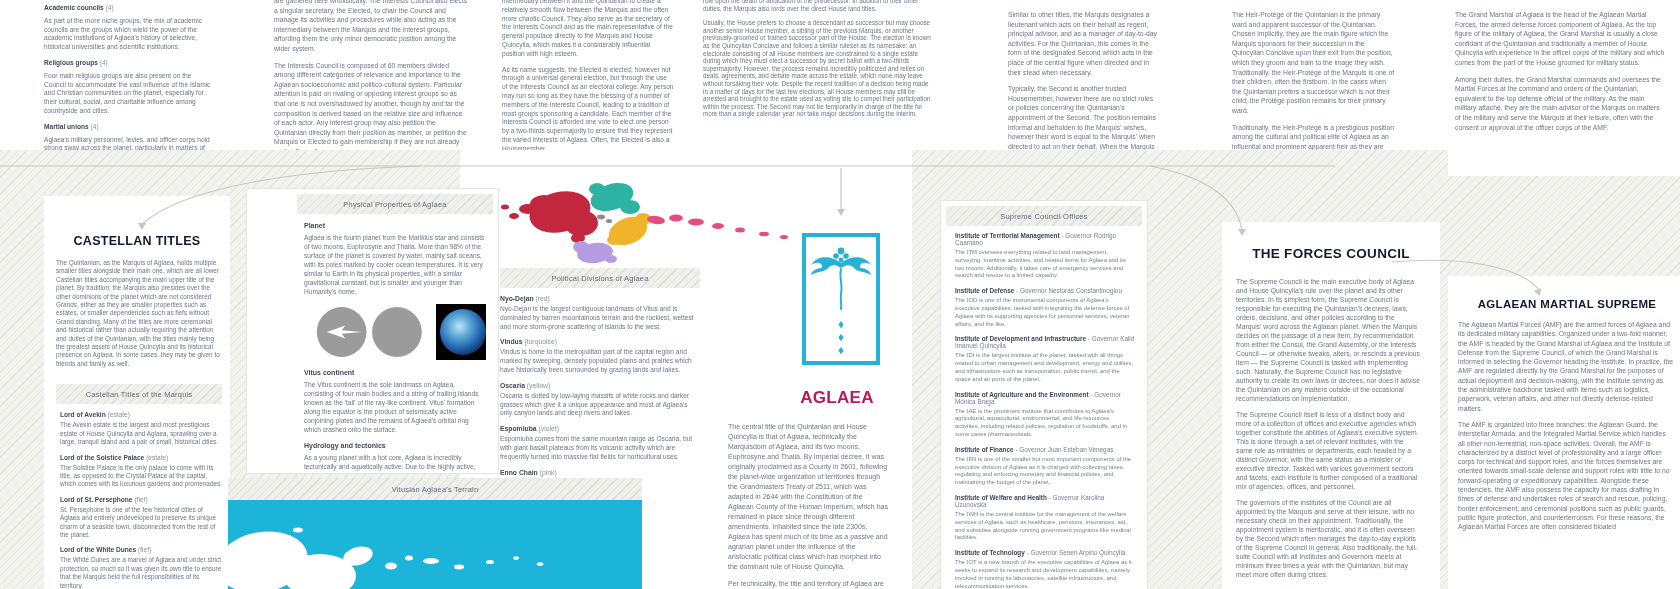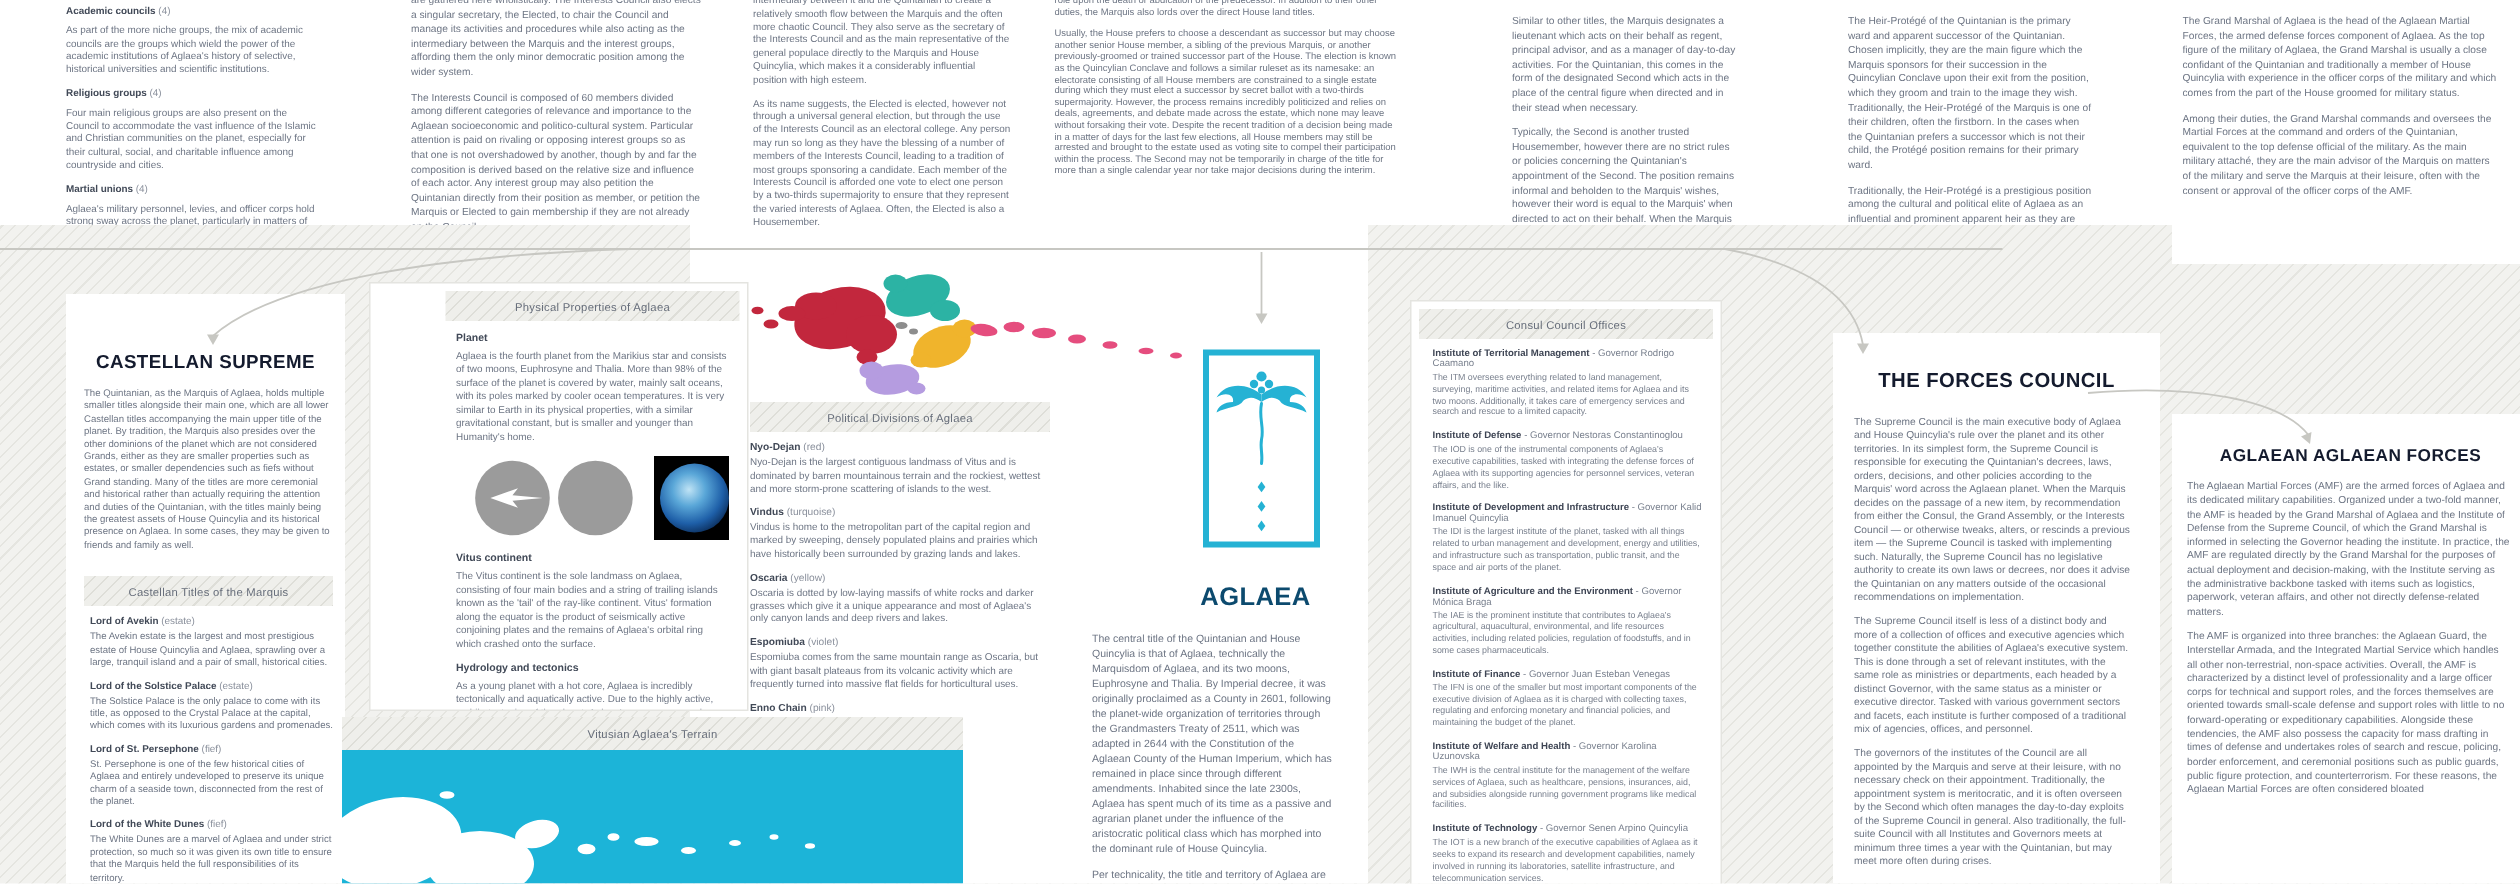--- a/index.html
+++ b/index.html
@@ -30,21 +30,21 @@
   .sub-h{font-size:7px;font-weight:bold;color:#414957;margin:8px 0 4px 0;}
   .pol-body{font-size:6.6px;line-height:8.8px;}
   .pol-name{font-size:6.8px;font-weight:bold;color:#414957;margin:7px 0 3px 0;}
   .pol-name .clr{font-weight:normal;color:#8a909c;}
   .ctr-body{font-size:7px;line-height:10px;}
   .inst-h{font-size:6.4px;font-weight:bold;color:#3e4554;margin:6px 0 3px 0;}
   .inst-h .gov{font-weight:normal;color:#79808e;}
   .inst-d{font-size:5.9px;line-height:7.8px;color:#79808e;}
   .sup-body{font-size:6.8px;line-height:9px;}
   .amf-body{font-size:6.8px;line-height:9.3px;}
-  .cyan{color:#0c4a6e;}
+  .cyan{color:#be185d;}
   .clip{overflow:hidden;}
   svg{display:block;}
 </style>
 </head>
 <body>
 
 <div class="canvas">
 
   <div class="panel" style="left:0;top:0;width:1680px;height:150px;"></div>
   <div class="panel" style="left:1448px;top:150px;width:232px;height:26px;"></div>
@@ -150,21 +150,21 @@
 
     <div class="abs bigtitle cyan" style="left:292px;top:238px;width:170px;text-align:center;font-size:17px;">AGLAEA</div>
 
     <div class="abs clip" style="left:268px;top:272px;width:160px;height:167px;">
       <p class="ctr-body">The central title of the Quintanian and House Quincylia is that of Aglaea, technically the Marquisdom of Aglaea, and its two moons, Euphrosyne and Thalia. By Imperial decree, it was originally proclaimed as a County in 2601, following the planet-wide organization of territories through the Grandmasters Treaty of 2511, which was adapted in 2644 with the Constitution of the Aglaean County of the Human Imperium, which has remained in place since through different amendments. Inhabited since the late 2300s, Aglaea has spent much of its time as a passive and agrarian planet under the influence of the aristocratic political class which has morphed into the dominant rule of House Quincylia.</p>
       <p class="ctr-body">Per technicality, the title and territory of Aglaea are bestowed by the Imperium to House Quincylia, which appoints the figurehead of the Quintanian as Marquis and provides with the dominion of Aglaea. As the central title of the Major House, Aglaea is afforded representation in the Comitium Astra's Major Council and additionally controls the space of its immediate surroundings and small extensions granted by the Imperium in the Marikius system and its belt. Nonetheless, it is on Aglaea that the vast majority of the Quincyglaean political system is based, including the</p>
     </div>
   </div>
 
   <div class="panel clip" style="left:44px;top:196px;width:186px;height:393px;">
-    <div class="bigtitle" style="margin-top:38px;text-align:center;font-size:12.5px;">CASTELLAN SUPREME</div>
+    <div class="bigtitle" style="margin-top:38px;text-align:center;font-size:12.5px;">CASTELLAN TITLES</div>
     <p class="cast-body" style="margin:11px 8px 0 12px;">The Quintanian, as the Marquis of Aglaea, holds multiple smaller titles alongside their main one, which are all lower Castellan titles accompanying the main upper title of the planet. By tradition, the Marquis also presides over the other dominions of the planet which are not considered Grands, either as they are smaller properties such as estates, or smaller dependencies such as fiefs without Grand standing. Many of the titles are more ceremonial and historical rather than actually requiring the attention and duties of the Quintanian, with the titles mainly being the greatest assets of House Quincylia and its historical presence on Aglaea. In some cases, they may be given to friends and family as well.</p>
     <div class="hbar" style="margin:16px 0 2px 12px;width:166px;">Castellan Titles of the Marquis</div>
     <div style="margin:2px 8px 0 16px;">
       <div class="cast-name"><span>Lord of Avekin</span> <span class="typ">(estate)</span></div>
       <p class="cast-body">The Avekin estate is the largest and most prestigious estate of House Quincylia and Aglaea, sprawling over a large, tranquil island and a pair of small, historical cities.</p>
       <div class="cast-name"><span>Lord of the Solstice Palace</span> <span class="typ">(estate)</span></div>
       <p class="cast-body">The Solstice Palace is the only palace to come with its title, as opposed to the Crystal Palace at the capital, which comes with its luxurious gardens and promenades.</p>
       <div class="cast-name"><span>Lord of St. Persephone</span> <span class="typ">(fief)</span></div>
       <p class="cast-body">St. Persephone is one of the few historical cities of Aglaea and entirely undeveloped to preserve its unique charm of a seaside town, disconnected from the rest of the planet.</p>
       <div class="cast-name"><span>Lord of the White Dunes</span> <span class="typ">(fief)</span></div>
@@ -226,21 +226,21 @@
           <ellipse cx="231" cy="67" rx="5" ry="2.4"></ellipse>
           <ellipse cx="262" cy="62" rx="4" ry="2"></ellipse>
           <ellipse cx="288" cy="58" rx="3" ry="1.8"></ellipse>
           <ellipse cx="312" cy="64" rx="3.4" ry="1.8"></ellipse>
         </g>
       </svg>
     </div>
   </div>
 
   <div class="panel card clip" style="left:940px;top:200px;width:206px;height:389px;">
-    <div class="hbar" style="margin:5px 5px 0 5px;">Consul Council Offices</div>
+    <div class="hbar" style="margin:5px 5px 0 5px;">Supreme Council Offices</div>
     <div style="margin:4px 12px 0 14px;">
       <div class="inst-h"><span>Institute of Territorial Management</span> <span class="gov">- Governor Rodrigo Caamano</span></div>
       <p class="inst-d">The ITM oversees everything related to land management, surveying, maritime activities, and related items for Aglaea and its two moons. Additionally, it takes care of emergency services and search and rescue to a limited capacity.</p>
       <div class="inst-h"><span>Institute of Defense</span> <span class="gov">- Governor Nestoras Constantinoglou</span></div>
       <p class="inst-d">The IOD is one of the instrumental components of Aglaea's executive capabilities, tasked with integrating the defense forces of Aglaea with its supporting agencies for personnel services, veteran affairs, and the like.</p>
       <div class="inst-h"><span>Institute of Development and Infrastructure</span> <span class="gov">- Governor Kalid Imanuel Quincylia</span></div>
       <p class="inst-d">The IDI is the largest institute of the planet, tasked with all things related to urban management and development, energy and utilities, and infrastructure such as transportation, public transit, and the space and air ports of the planet.</p>
       <div class="inst-h"><span>Institute of Agriculture and the Environment</span> <span class="gov">- Governor Mónica Braga</span></div>
       <p class="inst-d">The IAE is the prominent institute that contributes to Aglaea's agricultural, aquacultural, environmental, and life resources activities, including related policies, regulation of foodstuffs, and in some cases pharmaceuticals.</p>
       <div class="inst-h"><span>Institute of Finance</span> <span class="gov">- Governor Juan Esteban Venegas</span></div>
@@ -256,21 +256,21 @@
   <div class="panel clip" style="left:1222px;top:222px;width:218px;height:367px;">
     <div class="bigtitle" style="margin:24px 0 0 0;text-align:center;font-size:13.5px;">THE FORCES COUNCIL</div>
     <div style="margin:16px 20px 0 14px;">
       <p class="sup-body">The Supreme Council is the main executive body of Aglaea and House Quincylia's rule over the planet and its other territories. In its simplest form, the Supreme Council is responsible for executing the Quintanian's decrees, laws, orders, decisions, and other policies according to the Marquis' word across the Aglaean planet. When the Marquis decides on the passage of a new item, by recommendation from either the Consul, the Grand Assembly, or the Interests Council — or otherwise tweaks, alters, or rescinds a previous item — the Supreme Council is tasked with implementing such. Naturally, the Supreme Council has no legislative authority to create its own laws or decrees, nor does it advise the Quintanian on any matters outside of the occasional recommendations on implementation.</p>
       <p class="sup-body">The Supreme Council itself is less of a distinct body and more of a collection of offices and executive agencies which together constitute the abilities of Aglaea's executive system. This is done through a set of relevant institutes, with the same role as ministries or departments, each headed by a distinct Governor, with the same status as a minister or executive director. Tasked with various government sectors and facets, each institute is further composed of a traditional mix of agencies, offices, and personnel.</p>
       <p class="sup-body">The governors of the institutes of the Council are all appointed by the Marquis and serve at their leisure, with no necessary check on their appointment. Traditionally, the appointment system is meritocratic, and it is often overseen by the Second which often manages the day-to-day exploits of the Supreme Council in general. Also traditionally, the full-suite Council with all Institutes and Governors meets at minimum three times a year with the Quintanian, but may meet more often during crises.</p>
     </div>
   </div>
 
   <div class="panel clip" style="left:1448px;top:276px;width:232px;height:313px;">
-    <div class="bigtitle" style="margin:22px 4px 0 10px;text-align:center;font-size:11.5px;">AGLAEAN AGLAEAN FORCES</div>
+    <div class="bigtitle" style="margin:22px 4px 0 10px;text-align:center;font-size:11.5px;">AGLAEAN MARTIAL SUPREME</div>
     <div style="margin:10px 6px 0 10px;">
       <p class="amf-body">The Aglaean Martial Forces (AMF) are the armed forces of Aglaea and its dedicated military capabilities. Organized under a two-fold manner, the AMF is headed by the Grand Marshal of Aglaea and the Institute of Defense from the Supreme Council, of which the Grand Marshal is informed in selecting the Governor heading the institute. In practice, the AMF are regulated directly by the Grand Marshal for the purposes of actual deployment and decision-making, with the Institute serving as the administrative backbone tasked with items such as logistics, paperwork, veteran affairs, and other not directly defense-related matters.</p>
       <p class="amf-body">The AMF is organized into three branches: the Aglaean Guard, the Interstellar Armada, and the Integrated Martial Service which handles all other non-terrestrial, non-space activities. Overall, the AMF is characterized by a distinct level of professionality and a large officer corps for technical and support roles, and the forces themselves are oriented towards small-scale defense and support roles with little to no forward-operating or expeditionary capabilities. Alongside these tendencies, the AMF also possess the capacity for mass drafting in times of defense and undertakes roles of search and rescue, policing, border enforcement, and ceremonial positions such as public guards, public figure protection, and counterterrorism. For these reasons, the Aglaean Martial Forces are often considered bloated</p>
     </div>
   </div>
 
   <svg class="abs" style="left:0;top:0;pointer-events:none;z-index:5;" width="1680" height="589" viewBox="0 0 1680 589">
     <g stroke="#c7c7c2" stroke-width="1.2" fill="none">
       <path d="M0,166 L1335,166"></path>
       <path d="M420,166 C300,170 185,186 142,224"></path>

